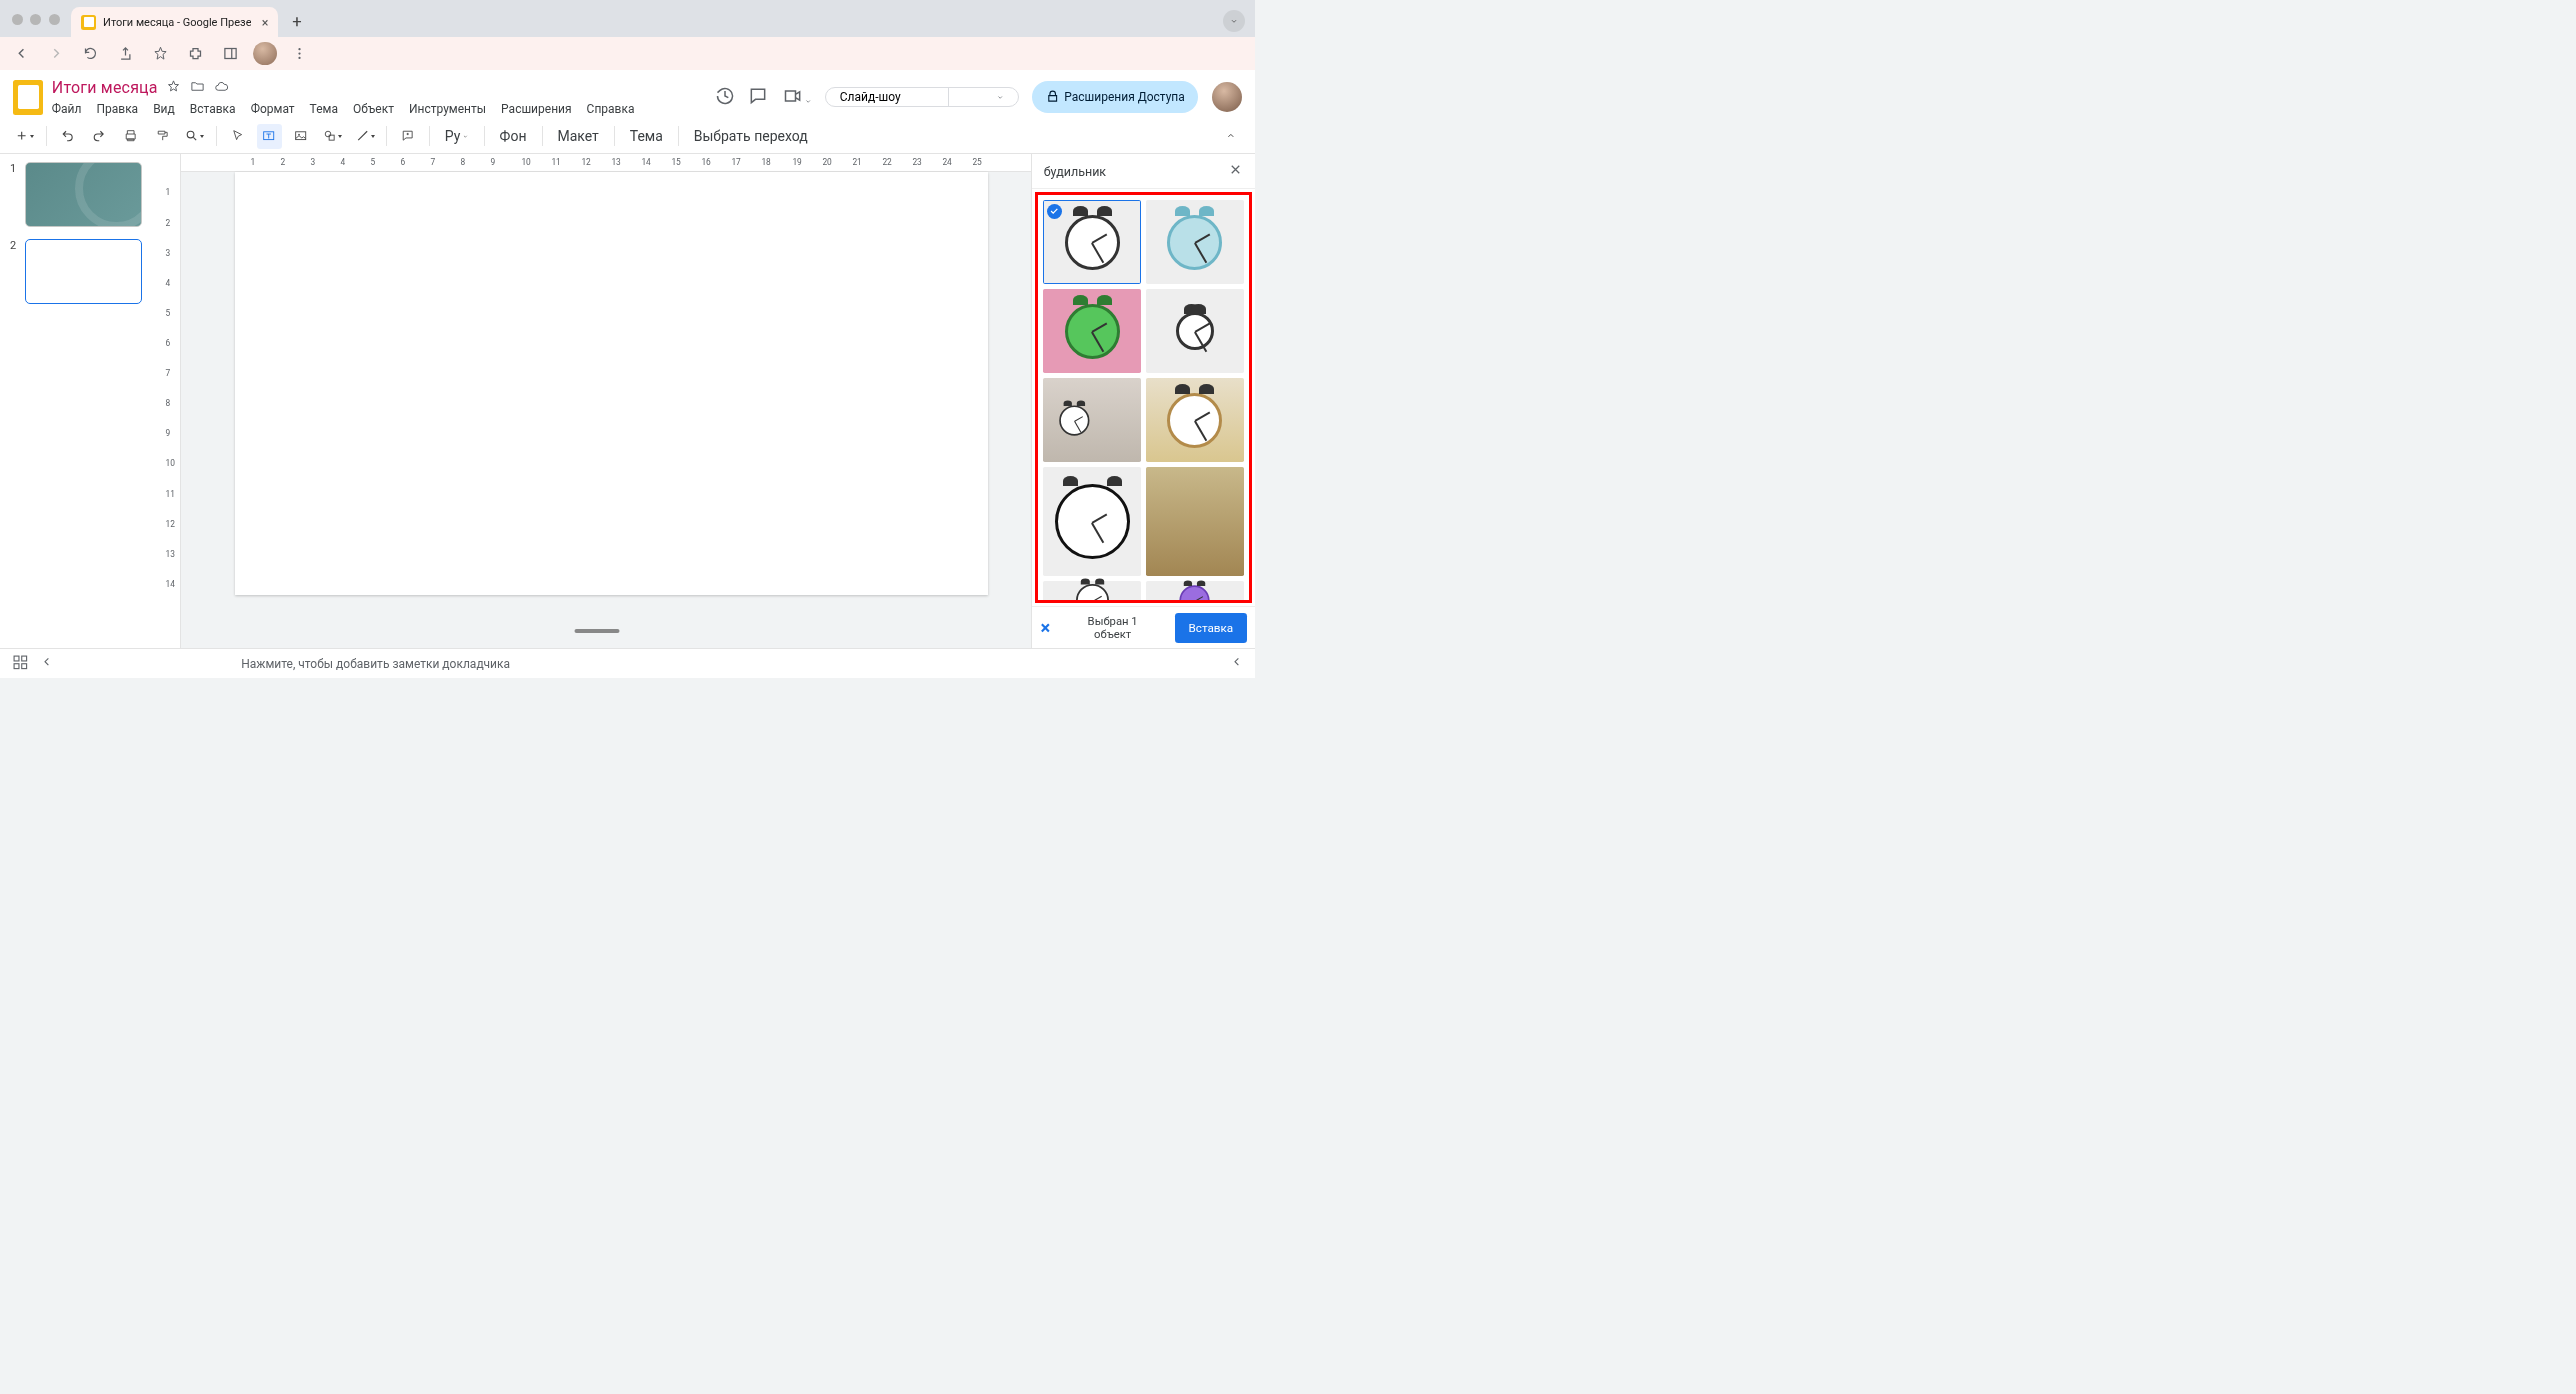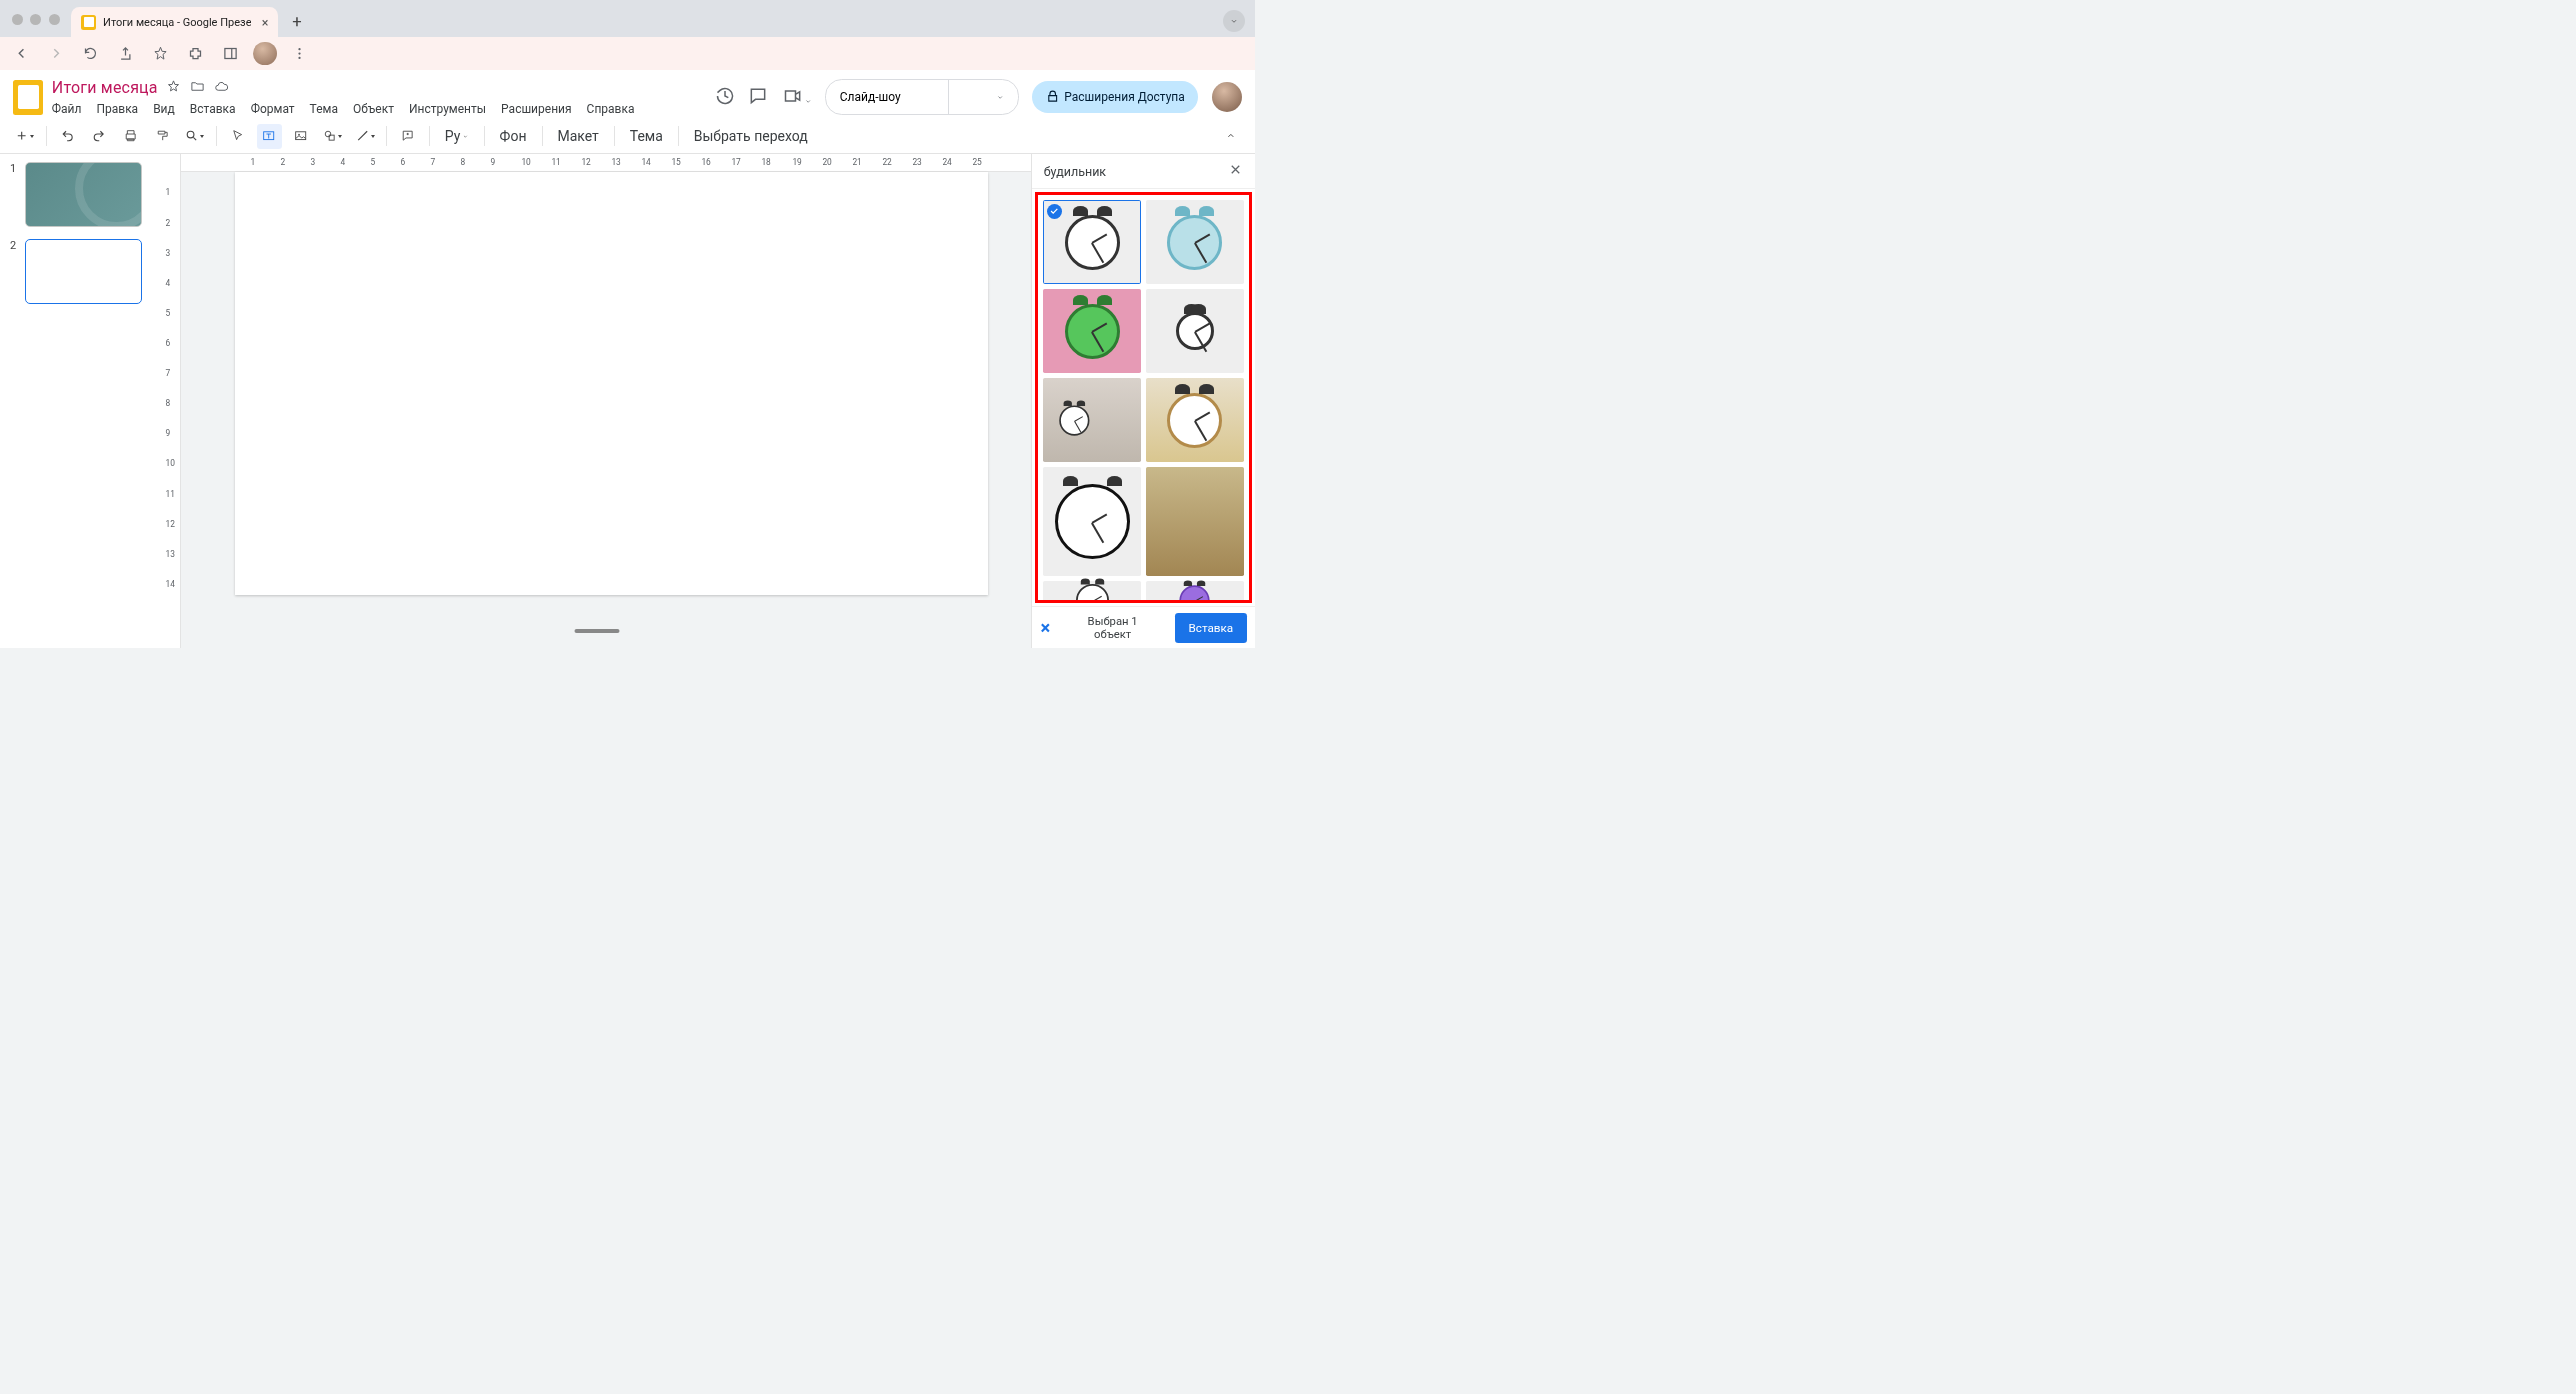--- a/index.html
+++ b/index.html
@@ -34,21 +34,21 @@
 .doc-title-row { display:flex; align-items:center; gap:8.4px; }
 .doc-title { font-size: 16px; color:#be185d; letter-spacing:0.2px; }
 .title-ico { color:#5f6368; font-size:13.4px; }
 
 .menubar { display:flex; gap:15px; font-size:12px; color:#3c4043; padding-top:2.5px; }
 .menubar span { cursor:default; }
 
 .header-right { margin-left:auto; display:flex; align-items:center; gap:13.4px; }
 .hdr-ico { color:#5f6368; }
 .btn-pill { height: 32px; border:0.8px solid #dadce0; border-radius: 16.7px; display:flex; align-items:center; padding:0 13.4px; font-size:12px; color:#3c4043; background:#fff; gap:5px; }
-.btn-split { border:0.8px solid #dadce0; border-radius: 16.7px; display:flex; height:36px; overflow:hidden;gap:34px; }
+.btn-split { border:0.8px solid #dadce0; border-radius: 16.7px; display:flex; height:20px; overflow:hidden;gap:34px; }
 .btn-split .seg { padding: 0 13.4px; display:flex; align-items:center; font-size:12px; }
 .btn-split .divv { width:0.8px; background:#dadce0; }
 .btn-share { background:#c2e7ff; border:none; color:#001d35; }
 .btn-share .lock-mini { display:inline-flex; }
 .avatar { width:30px; height:30px; border-radius:50%; background: radial-gradient(circle at 40% 30%, #d8b9a3, #7a5b48); }
 
 
 .toolbar { height: 35px; display:flex; align-items:center; padding: 0 11.7px; gap: 6.7px; border-bottom:0.8px solid #e3e3e3; position: relative; }
 .tbtn { height:25px; min-width:25px; display:flex; align-items:center; justify-content:center; color:#444; border-radius:3.3px; padding:0 3.3px; }
 .tbtn svg { display:block; }
@@ -481,15 +481,30 @@
       <span class="x">×</span>
       <div class="sel-text">
         <div>Выбран 1</div>
         <div>объект</div>
       </div>
       <button class="insert-btn">Вставка</button>
     </div>
   </div>
 </div>
 
+<div class="bottom">
+  <span><svg width="16.7" height="16.7" viewBox="0 0 24 24">
+          <rect x="3" y="3" width="7" height="7" fill="none" stroke="#5f6368" stroke-width="1.6"></rect>
+          <rect x="14" y="3" width="7" height="7" fill="none" stroke="#5f6368" stroke-width="1.6"></rect>
+          <rect x="3" y="14" width="7" height="7" fill="none" stroke="#5f6368" stroke-width="1.6"></rect>
+          <rect x="14" y="14" width="7" height="7" fill="none" stroke="#5f6368" stroke-width="1.6"></rect>
+        </svg></span>
+  <span><svg width="13.4" height="13.4" viewBox="0 0 24 24">
+          <path d="M15 6l-6 6 6 6" fill="none" stroke="#5f6368" stroke-width="2"></path>
+        </svg></span>
+  <div class="notes">Нажмите, чтобы добавить заметки докладчика</div>
+  <span><svg width="13.4" height="13.4" viewBox="0 0 24 24">
+          <path d="M15 6l-6 6 6 6" fill="none" stroke="#5f6368" stroke-width="2"></path>
+        </svg></span>
+</div>
 
 </div>
 
 
 </body></html>

